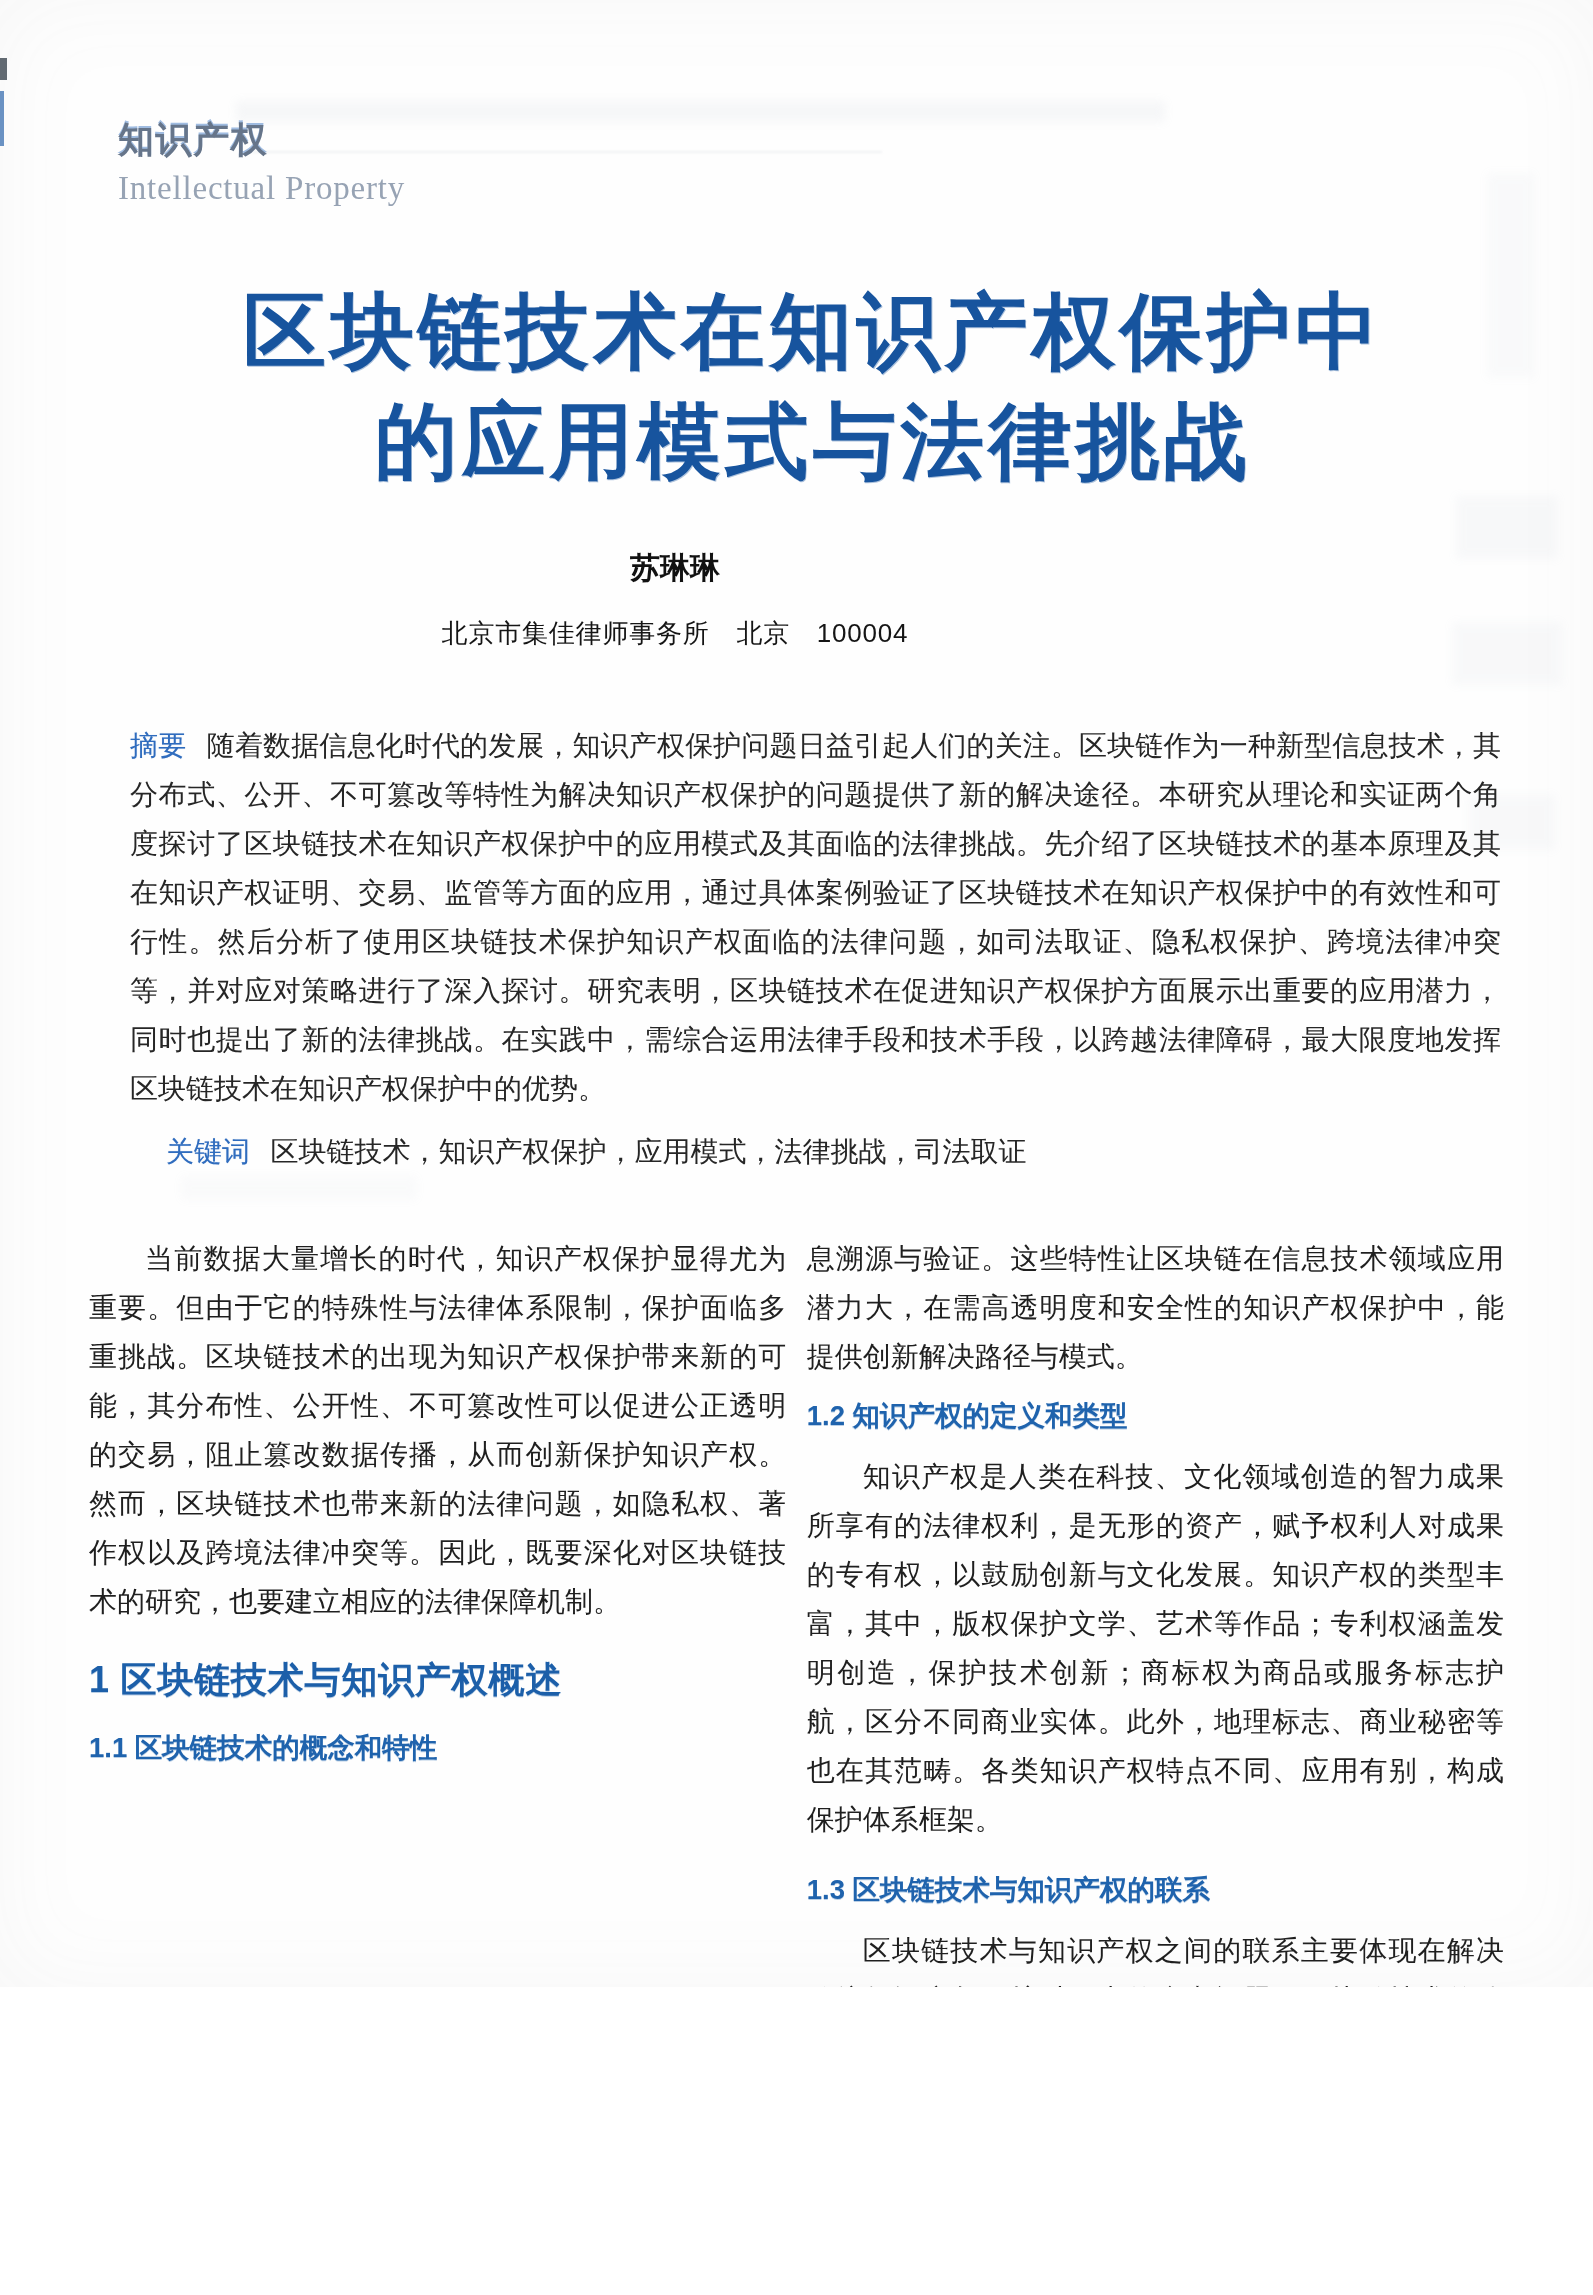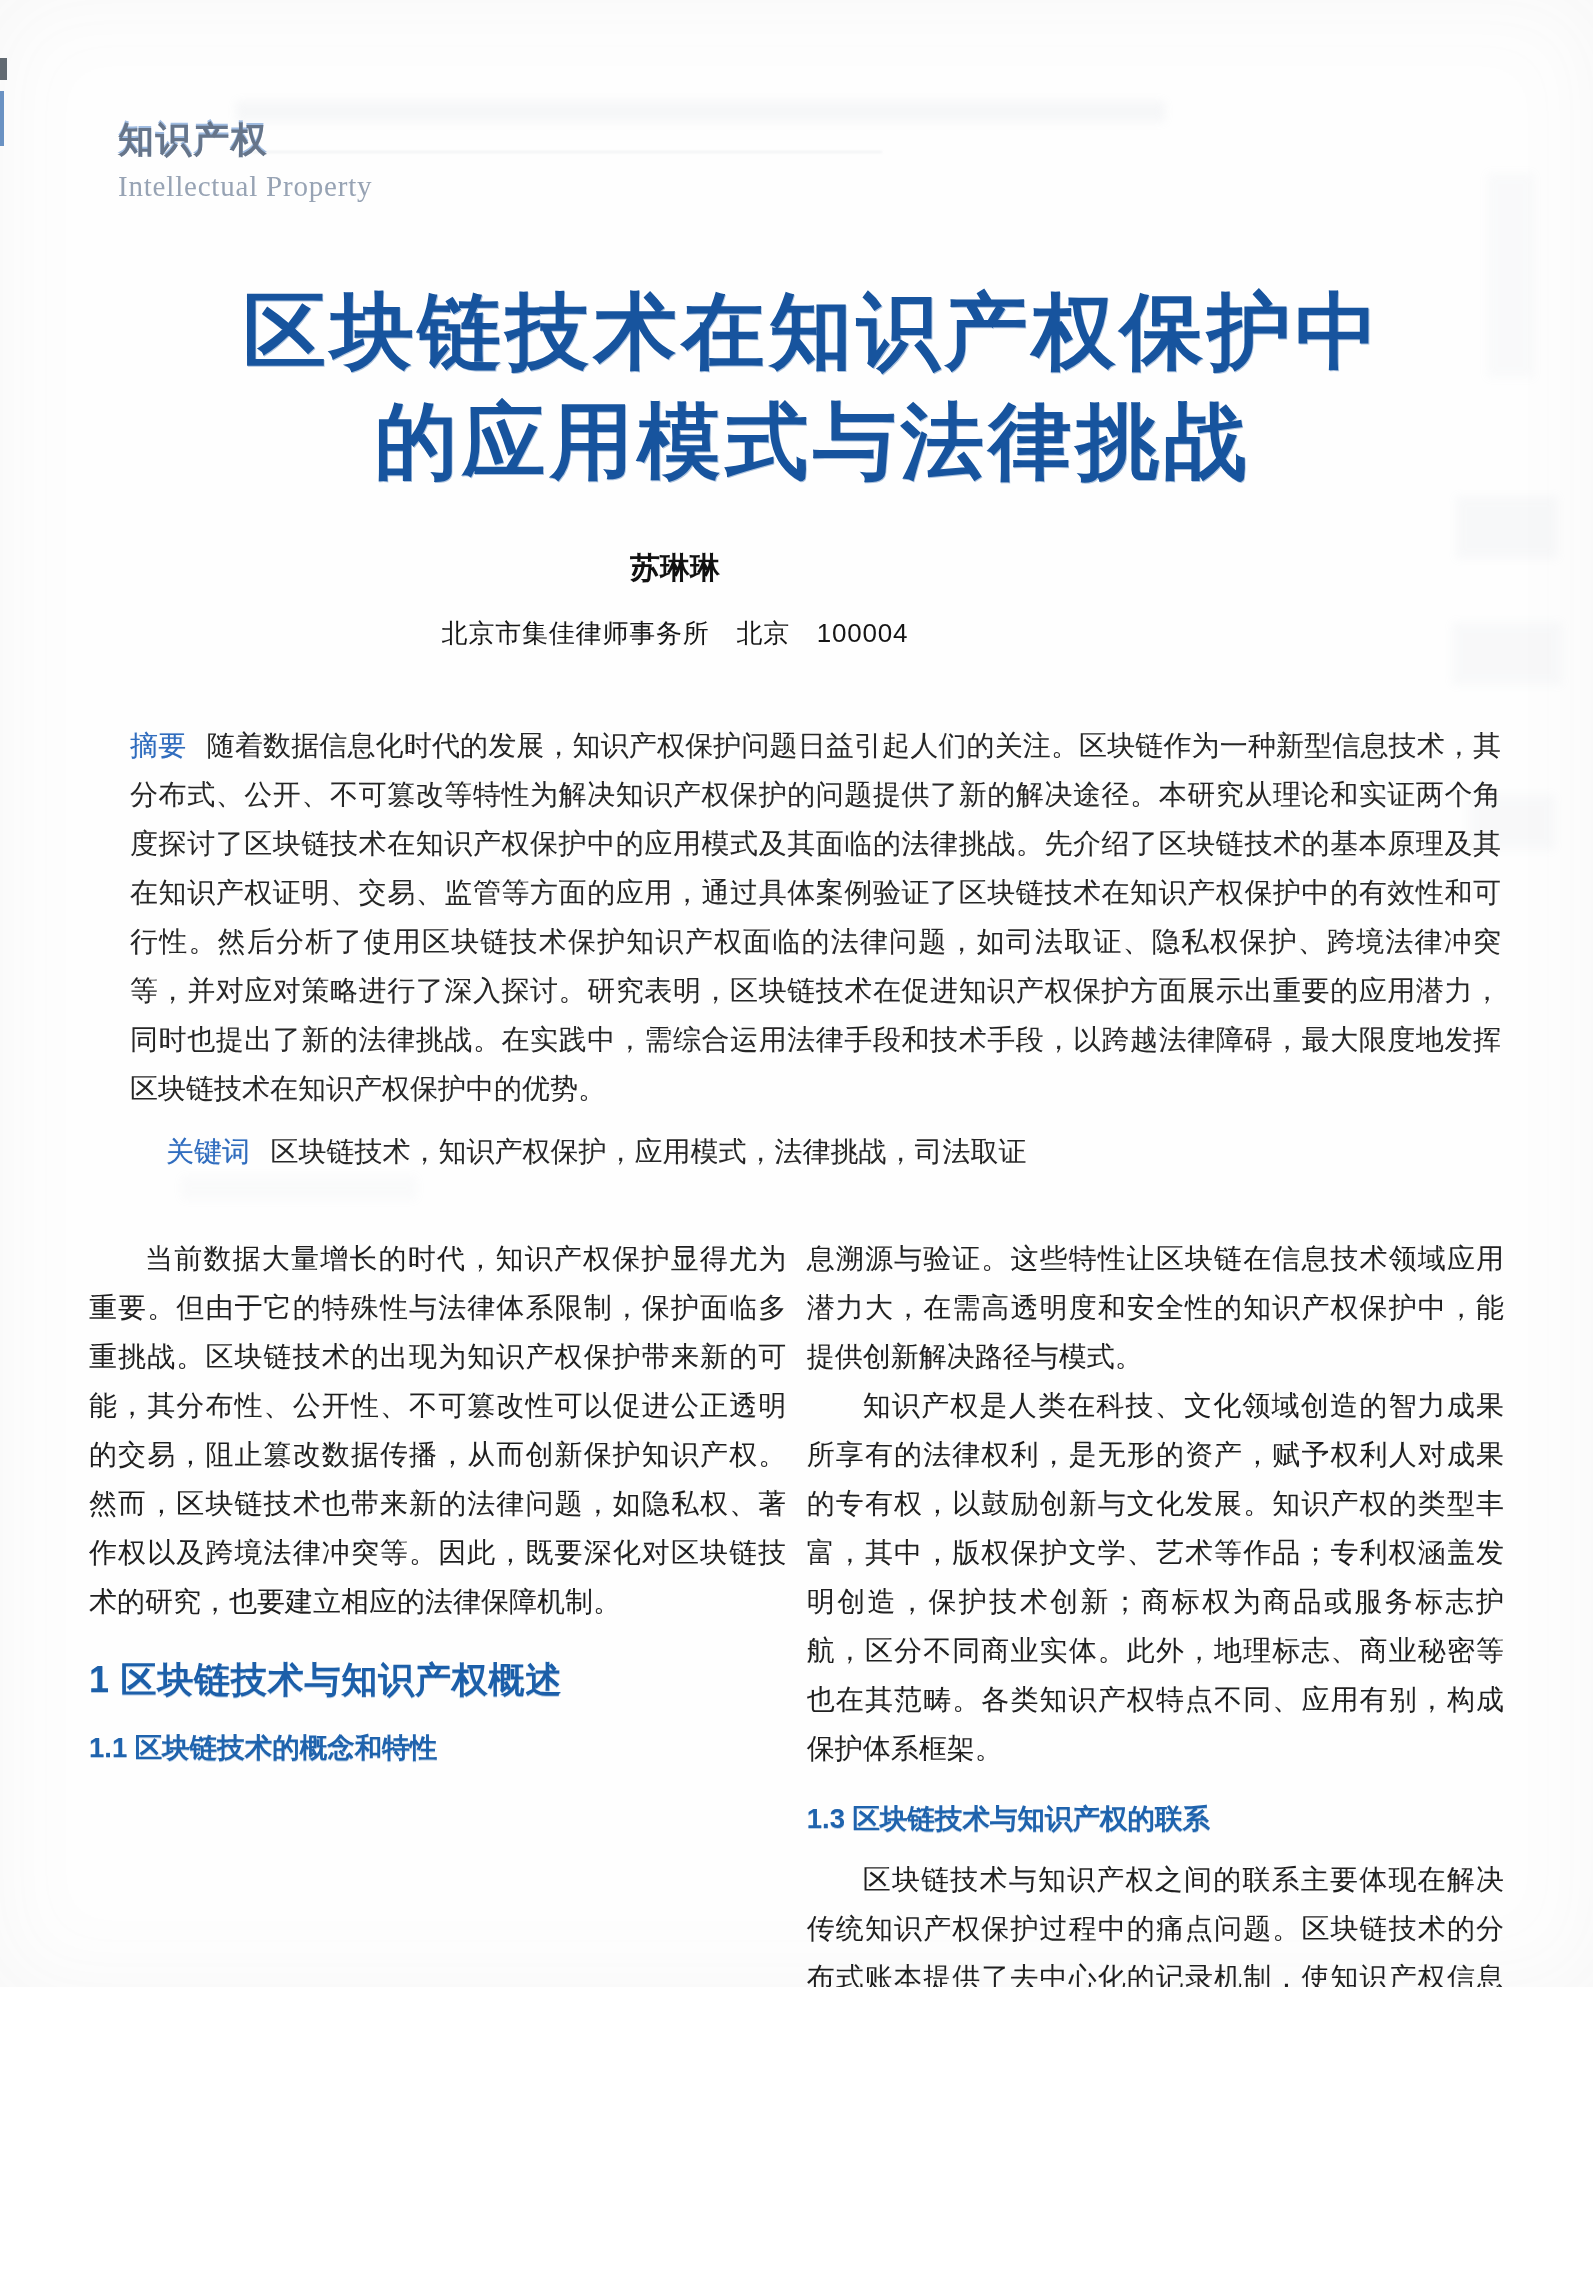--- a/index.html
+++ b/index.html
@@ -26,21 +26,21 @@
 
   
   .jheader{position:absolute;left:118px;top:116px;}
   .j-zh{
     font-family:"Liberation Sans","DejaVu Sans",sans-serif;
     font-weight:bold;font-size:36px;letter-spacing:1.6px;color:#66758a;
     text-shadow:0 -1.6px 0 rgba(47,108,190,0.45);
   }
   .j-en{
     font-family:"Liberation Serif","DejaVu Serif",serif;
-    font-size:29px;color:#97a3b4;margin-top:4.7px;letter-spacing:0.8px;
+    font-size:33px;color:#97a3b4;margin-top:4.7px;letter-spacing:0.8px;
   }
 
   
   .title{
     position:absolute;left:16px;top:277px;width:1594px;margin:0;
     text-align:center;
     font-family:"Liberation Sans","DejaVu Sans",sans-serif;
     font-weight:bold;font-size:83px;line-height:110px;letter-spacing:4.7px;
     color:#17549e;
     text-shadow:0.8px 0.8px 0 rgba(23,84,158,0.35);
@@ -140,20 +140,21 @@
   </section>
 
   <div class="columns">
     <div class="col">
       <p class="indent">当前数据大量增长的时代，知识产权保护显得尤为重要。但由于它的特殊性与法律体系限制，保护面临多重挑战。区块链技术的出现为知识产权保护带来新的可能，其分布性、公开性、不可篡改性可以促进公正透明的交易，阻止篡改数据传播，从而创新保护知识产权。然而，区块链技术也带来新的法律问题，如隐私权、著作权以及跨境法律冲突等。因此，既要深化对区块链技术的研究，也要建立相应的法律保障机制。</p>
       <h2 class="sec">1 区块链技术与知识产权概述</h2>
       <h3 class="subsec">1.1 区块链技术的概念和特性</h3>
     </div>
     <div class="col">
       <p>息溯源与验证。这些特性让区块链在信息技术领域应用潜力大，在需高透明度和安全性的知识产权保护中，能提供创新解决路径与模式。</p>
+      <h3 class="subsec first">1.2 知识产权的定义和类型</h3>
       <p class="indent">知识产权是人类在科技、文化领域创造的智力成果所享有的法律权利，是无形的资产，赋予权利人对成果的专有权，以鼓励创新与文化发展。知识产权的类型丰富，其中，版权保护文学、艺术等作品；专利权涵盖发明创造，保护技术创新；商标权为商品或服务标志护航，区分不同商业实体。此外，地理标志、商业秘密等也在其范畴。各类知识产权特点不同、应用有别，构成保护体系框架。</p>
       <h3 class="subsec">1.3 区块链技术与知识产权的联系</h3>
       <p class="indent">区块链技术与知识产权之间的联系主要体现在解决传统知识产权保护过程中的痛点问题。区块链技术的分布式账本提供了去中心化的记录机制，使知识产权信息的存储和验证更为透明和公开。其不可篡改性确保了知识产权确权及使用过程中的数据安全性，便于确权纠纷的取证与追溯。智能合约的应用能优化知识产权交易流程，提高效率</p>
     </div>
   </div>
 
   <footer class="pfooter">
     <span class="pnum">126</span>
     <span class="fdiv"></span>
     <span class="fissue">2025年5月号总第348期</span>

